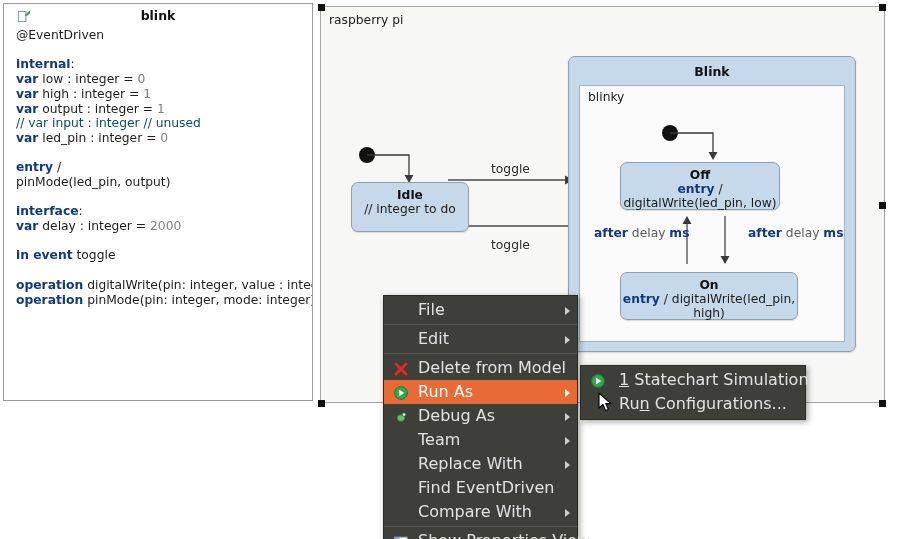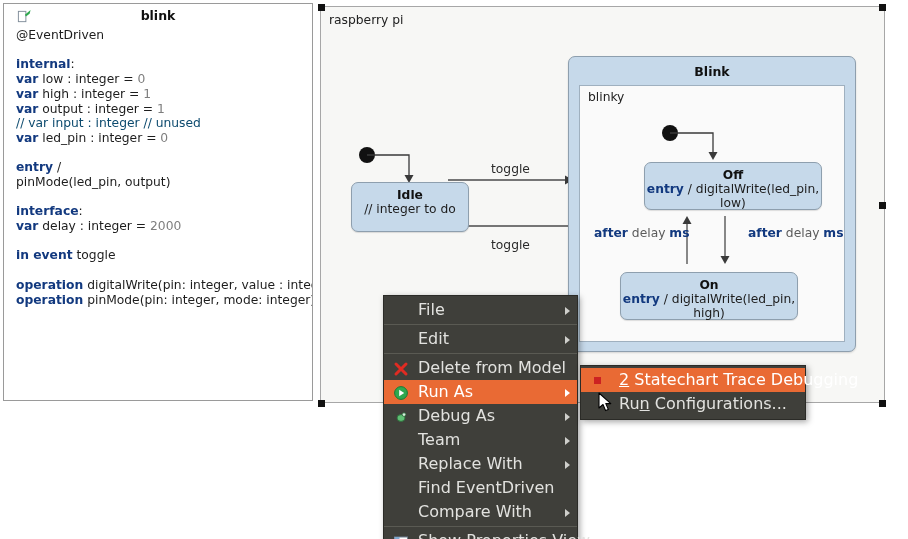--- a/index.html
+++ b/index.html
@@ -186,21 +186,21 @@
       <path d="M90 47 H133 V66" stroke="#3a3a3a" stroke-width="1.3" fill="none"></path>
       <path d="M133 74 l-4.5 -8 h9 Z" fill="#3a3a3a"></path>
 
       <path d="M145 130 V170" stroke="#4a4a4a" stroke-width="1.3" fill="none"></path>
       <path d="M145 178 l-4.5 -8 h9 Z" fill="#3a3a3a"></path>
 
       <path d="M107 178 V138" stroke="#4a4a4a" stroke-width="1.3" fill="none"></path>
       <path d="M107 130 l-4.5 8 h9 Z" fill="#3a3a3a"></path>
     </svg>
 
-    <div class="state" style="left:40px;top:76px;width:178px;height:48px;margin-left:24px;">
+    <div class="state" style="left:40px;top:76px;width:160px;height:48px;">
       <div class="nm" style="margin-top:5px;">Off</div>
       <div class="body"><span class="kw">entry</span><span> / digitalWrite(led_pin, low)</span></div>
     </div>
 
     <div class="state" style="left:40px;top:186px;width:178px;height:48px;">
       <div class="nm" style="margin-top:5px;">On</div>
       <div class="body"><span class="kw">entry</span><span> / digitalWrite(led_pin, high)</span></div>
     </div>
 
     <div class="tlabel" style="left:14px;top:140px;"><span class="kw">after</span><span class="pl"> delay </span><span class="kw">ms</span></div>
@@ -237,21 +237,22 @@
     <div class="mi"><span>Compare With</span><span class="arrow"></span></div>
     <div class="sep"></div>
     <div class="mi"><span class="mico"><svg viewBox="0 0 16 16" width="16" height="16">
           <rect x="1.5" y="3" width="13" height="10" fill="#ffffff" stroke="#6f7f8f" stroke-width="1"></rect>
           <rect x="1.5" y="3" width="5" height="10" fill="#7fa8d0"></rect>
           <path d="M7 6 H14 M7 8.5 H14 M7 11 H14" stroke="#6f7f8f" stroke-width="0.9"></path>
         </svg></span><span>Show Properties View</span></div>
   </div>
 
 <div class="abs" id="submenu">
-    <div class="mi sel"><span class="mico"><svg viewBox="0 0 16 16" width="16" height="16">
-          <rect x="4" y="4" width="7" height="7" fill="#cc2222"></rect>
-        </svg></span><span class="mn">2</span><span> Statechart Trace Debugging</span></div>
+    <div class="mi"><span class="mico"><svg viewBox="0 0 16 16" width="16" height="16">
+          <circle cx="8" cy="8" r="6.4" fill="#2fa84f" stroke="#1d7a36" stroke-width="1"></circle>
+          <path d="M6.2 4.8 L11.2 8 L6.2 11.2 Z" fill="#ffffff"></path>
+        </svg></span><span class="mn">1</span><span> Statechart Simulation</span></div>
     <div class="mi"><span>Ru</span><span class="mn">n</span><span> Configurations...</span></div>
   </div>
 
 <svg class="abs" id="cursor" width="16" height="22" viewBox="0 0 16 22">
   <path d="M1 1 L1 16 L5 12.5 L7.6 18.6 L10.3 17.4 L7.8 11.6 L12.8 11.6 Z" fill="#ffffff" stroke="#000000" stroke-width="1.1" stroke-linejoin="round"></path>
 </svg>
 
 </body></html>

